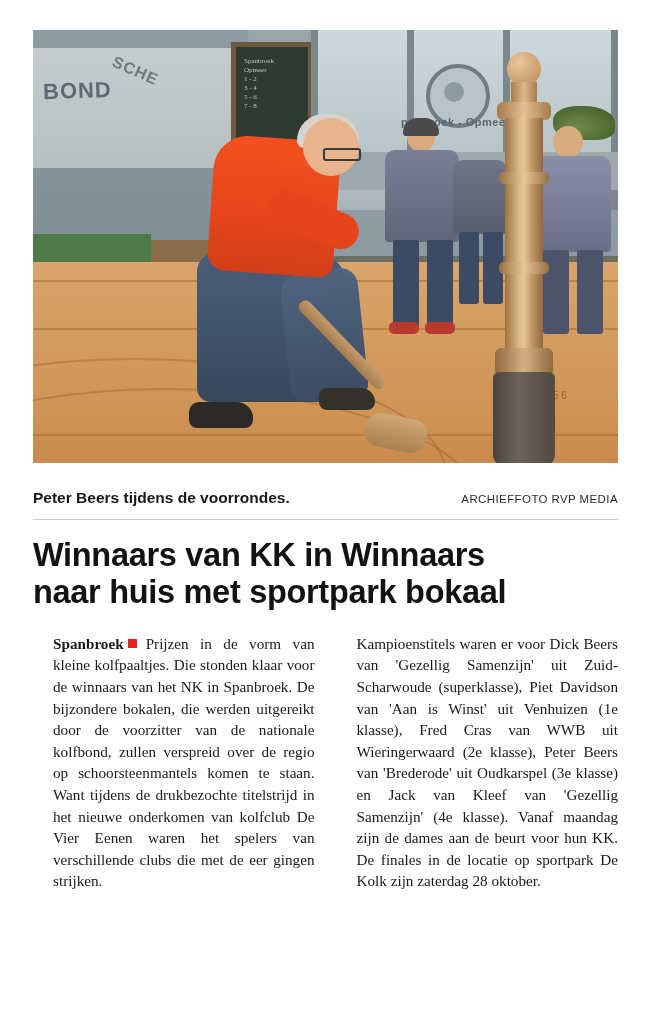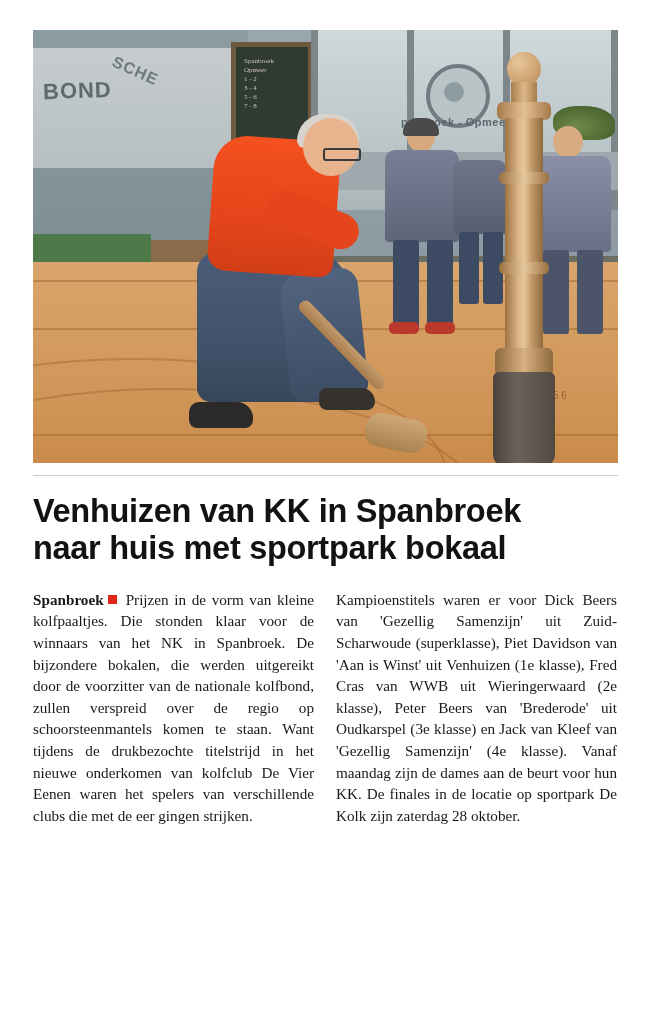--- a/index.html
+++ b/index.html
@@ -263,20 +263,21 @@
     margin-top: 18px;
   }
   .col {
     width: 281px;
     font-size: 15.2px;
     line-height: 21.6px;
     text-align: justify;
     color: #17181a;
     font-family: "Liberation Serif", serif;
     hyphens: auto;
+    margin-left: 20px;
   }
   .col p { margin: 0; }
   .lead {
     font-weight: bold;
     color: #17181a;
   }
   .square {
     display: inline-block;
     width: 9px; height: 9px;
     background: #e2241b;
@@ -374,25 +375,29 @@
         <div class="pin-shaft"></div>
         <div class="pin-ring" style="top:120px;"></div>
         <div class="pin-ring" style="top:210px;"></div>
         <div class="pin-base"></div>
         <div class="pin-foot"></div>
       </div>
 
     </div>
   </div>
 
+  <div class="caption-row">
+    <div class="caption">Peter Beers tijdens de voorrondes.</div>
+    <div class="credit">ARCHIEFFOTO RVP MEDIA</div>
+  </div>
 
   <div class="rule"></div>
 
   <h1 class="headline">
-    <span>Venhuizen van KK in Spanbroek</span><br>
+    <span>Winnaars van KK in Winnaars</span><br>
     <span>naar huis met sportpark bokaal</span>
   </h1>
 
   <div class="cols">
     <div class="col">
       <p>
         <span class="lead">Spanbroek</span><span class="square"></span><span>Prijzen in de vorm van kleine kolfpaaltjes. Die stonden klaar voor de winnaars van het NK in Spanbroek. De bijzondere bokalen, die werden uitgereikt door de voorzitter van de nationale kolfbond, zullen verspreid over de regio op schoorsteenmantels komen te staan. Want tijdens de drukbezochte titelstrijd in het nieuwe onderkomen van kolfclub De Vier Eenen waren het spelers van verschillende clubs die met de eer gingen strijken.</span>
       </p>
     </div>
     <div class="col">

